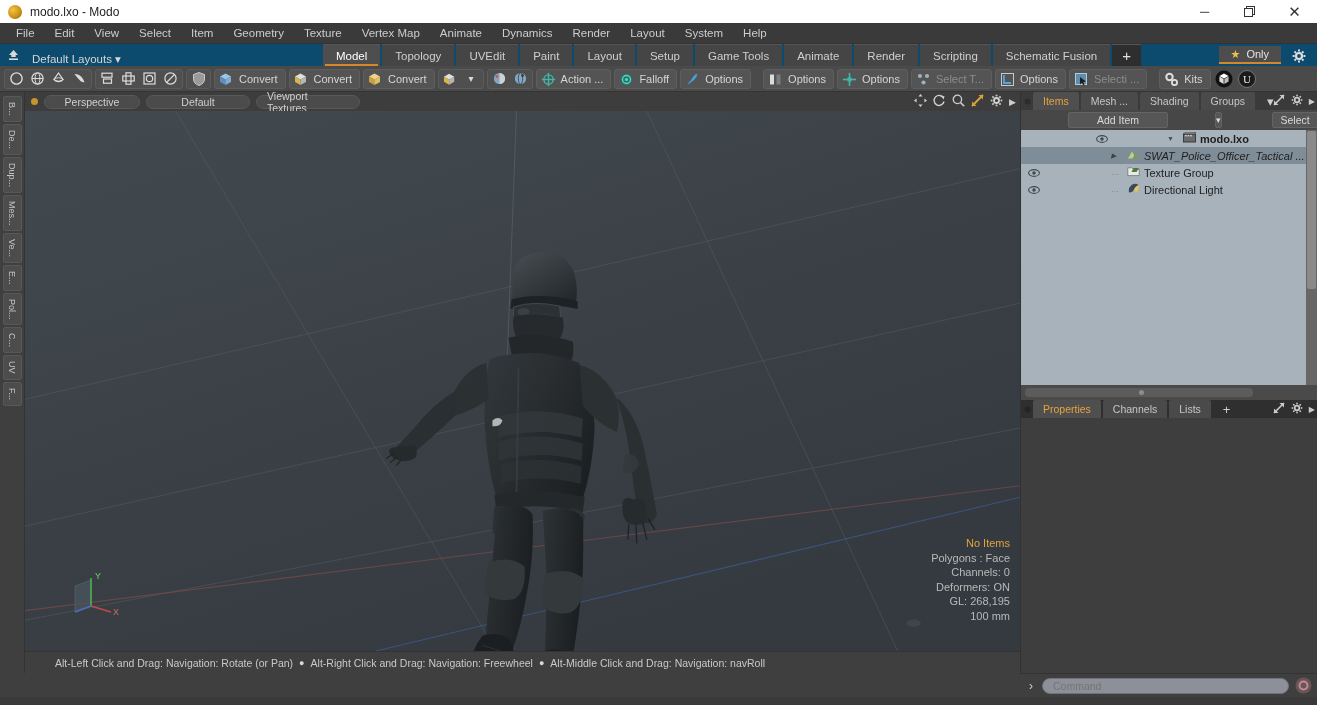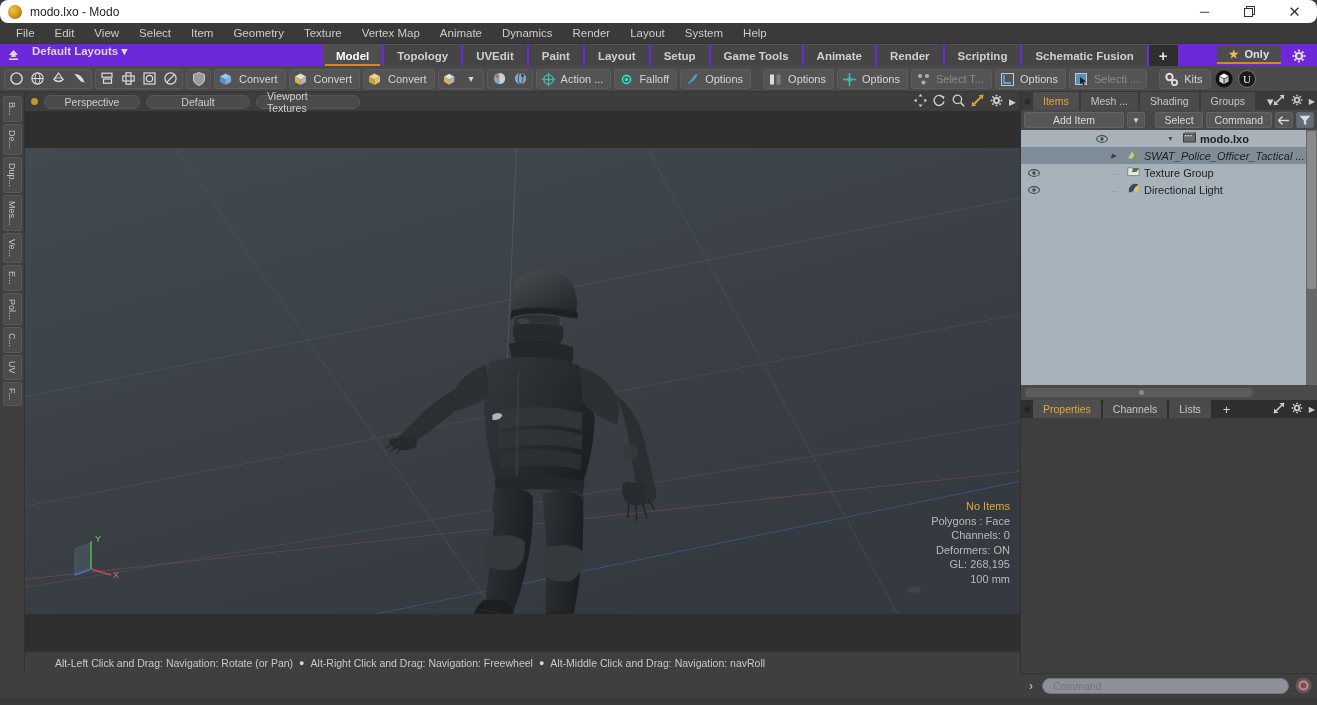--- a/index.html
+++ b/index.html
@@ -1,35 +1,35 @@
 <!DOCTYPE html>
 <html><head>
 <meta charset="utf-8">
 <style>
   * { box-sizing: border-box; margin:0; padding:0; }
   html,body { width:1317px; height:705px; overflow:hidden; background:#3a3a3a; }
   body { font-family: "Liberation Sans", sans-serif; font-size:11px; color:#c8c8c8; -webkit-font-smoothing:antialiased; }
 
   
-  #titlebar { height:23px; background:#ffffff; display:flex; align-items:center; position:relative;border-radius:8px; }
+  #titlebar { height:23px; background:#ffffff; display:flex; align-items:center; position:relative; }
   #titlebar .tb-icon { width:14px;height:14px;border-radius:50%;margin-left:8px;margin-right:8px;
       background: radial-gradient(circle at 35% 35%, #f3c344 0%, #c98f12 60%, #7a5406 100%); flex:none;}
   #titlebar .tb-title { color:#1d1d1d; font-size:12px; }
   #win-ctrls { position:absolute; right:0; top:0; height:23px; display:flex; }
   #win-ctrls div { width:45px; height:23px; display:flex;align-items:center;justify-content:center;
       color:#333; font-size:13px; }
   #win-ctrls div:last-child { font-size:15px; }
 
   
   #menubar { height:21px; background:#3a3a3a; display:flex; align-items:center; padding-left:6px;
      border-bottom:1px solid #333;}
   #menubar .mi { padding:0 10px; font-size:11.5px; color:#ccc; line-height:21px; height:21px; }
 
   
-  #layoutbar { height:22px; background:#6d28d9; display:flex; align-items:flex-start; position:relative;font-weight:bold; }
+  #layoutbar { height:22px; background:#0c4a6e; display:flex; align-items:flex-end; position:relative; }
   #layoutbar .lb-home { width:26px;height:22px;display:flex;align-items:center;justify-content:center;}
   #layoutbar .lb-default { color:#d6d6d6; font-size:11.5px; padding-left:6px; }
   #tabrow { position:absolute; left:313px; top:0; height:22px; display:flex; align-items:stretch;padding-left:10px; }
   #tabrow .tab { background:#454545; color:#cfcfcf; font-size:11.5px; display:flex; align-items:center;
       justify-content:center; padding:0 13px; margin-right:2px; border-top:1px solid #555; position:relative;}
   #tabrow .tab.active { background:#4e4e4e; color:#ffffff; }
   #tabrow .tab.active:after { content:''; position:absolute; left:2px; right:2px; bottom:0; height:2px; background:#d4882a; }
   #tabrow .tab.plus { background:#2e2e2e; font-size:15px; color:#e2e2e2; padding:0 10px; }
   #onlybtn { position:absolute; right:36px; top:2px; height:18px; background:#4d4d4d; display:flex;
      align-items:center; padding:0 12px; border-bottom:2px solid #d4882a; }
@@ -53,21 +53,21 @@
   #main { height:581px; display:flex; background:#3a3a3a; }
 
   
   #lefttabs { width:25px; background:#3f3f3f; border-right:1px solid #333; padding-top:4px;
      display:flex; flex-direction:column; align-items:center; }
   #lefttabs .vt { width:19px; background:#4c4c4c; border:1px solid #585858; border-radius:2px; margin-bottom:2px;
       color:#c5c5c5; font-size:9px; writing-mode:vertical-rl; text-orientation:mixed; display:flex;
       align-items:center; justify-content:center; padding:5px 0; overflow:hidden; white-space:nowrap; }
 
   
-  #vpcol { flex:1; display:flex; flex-direction:column; background:#2f2f2f;gap:37px; }
+  #vpcol { flex:1; display:flex; flex-direction:column; background:#2f2f2f; }
   #vphdr { height:19px; background:#3d3d3d; display:flex; align-items:center; padding-left:6px; position:relative;}
   #vphdr .dot { width:7px;height:7px;border-radius:50%;background:#c8922c; margin-right:6px;}
   #vphdr .vbtn { height:14px; background:#4b4b4b; border:1px solid #585858; border-radius:7px;
       color:#cfcfcf; font-size:10.5px; display:flex; align-items:center; justify-content:center;
       padding:0 10px; margin-right:6px; }
   #vphdr .vbtn.w1 { width:96px; }
   #vphdr .vbtn.w2 { width:104px; }
   #vphdr-icons { position:absolute; right:4px; top:0; height:19px; display:flex; align-items:center; gap:6px;}
 
   #viewport { flex:1; position:relative; overflow:hidden;
@@ -85,21 +85,21 @@
   .panel-tabbar { height:18px; background:#3a3a3a; display:flex; align-items:stretch; position:relative;}
   .panel-tabbar .ptab { background:#4a4a4a; color:#c6c6c6; font-size:10.5px; display:flex;align-items:center;
       justify-content:center; padding:0 10px; margin-right:2px; border-radius:2px 2px 0 0;}
   .panel-tabbar .ptab.active { background:#4f4f4f; color:#e8a33d; }
   .panel-tabbar .ptab.plus { background:transparent; color:#d0d0d0; font-size:13px; }
   .panel-tabbar .pt-lead { width:12px; display:flex;align-items:center;justify-content:center;}
   .panel-tabbar .pt-right { position:absolute; right:2px; top:0; height:18px; display:flex; align-items:center; gap:6px;}
 
   .panel-toolrow { height:20px; background:#474747; display:flex; align-items:center; padding:0 3px; gap:3px; }
   .pbtn { height:16px; background:#565656; border:1px solid #646464; border-radius:2px; color:#dadada;
-     font-size:10.5px; display:flex; align-items:center; justify-content:center; padding:0 8px; }
+     font-size:10.5px; display:flex; align-items:center; justify-content:center; padding:0 8px;margin-left:44px; }
   .pbtn.ico { width:18px; padding:0; }
 
   .list-hdr { height:15px; background:#3f3f3f; display:flex; align-items:center; border-bottom:1px solid #303030;}
   .list-hdr .c { display:flex; align-items:center; justify-content:center; height:15px; border-right:1px solid #343434;}
   .items-body { background:#a8b2bb; flex:1; position:relative; overflow:hidden; }
   .irow { height:17px; display:flex; align-items:center; font-size:11px; color:#1e1e1e; position:relative;}
   .irow .eyecol { width:25px; display:flex; align-items:center; justify-content:center; }
   .irow .c2 { width:25px;} .irow .c3 { width:25px; }
   .irow .nm { display:flex; align-items:center; gap:4px; }
   .irow.sel { background:#7f8d98;font-style:italic; }

